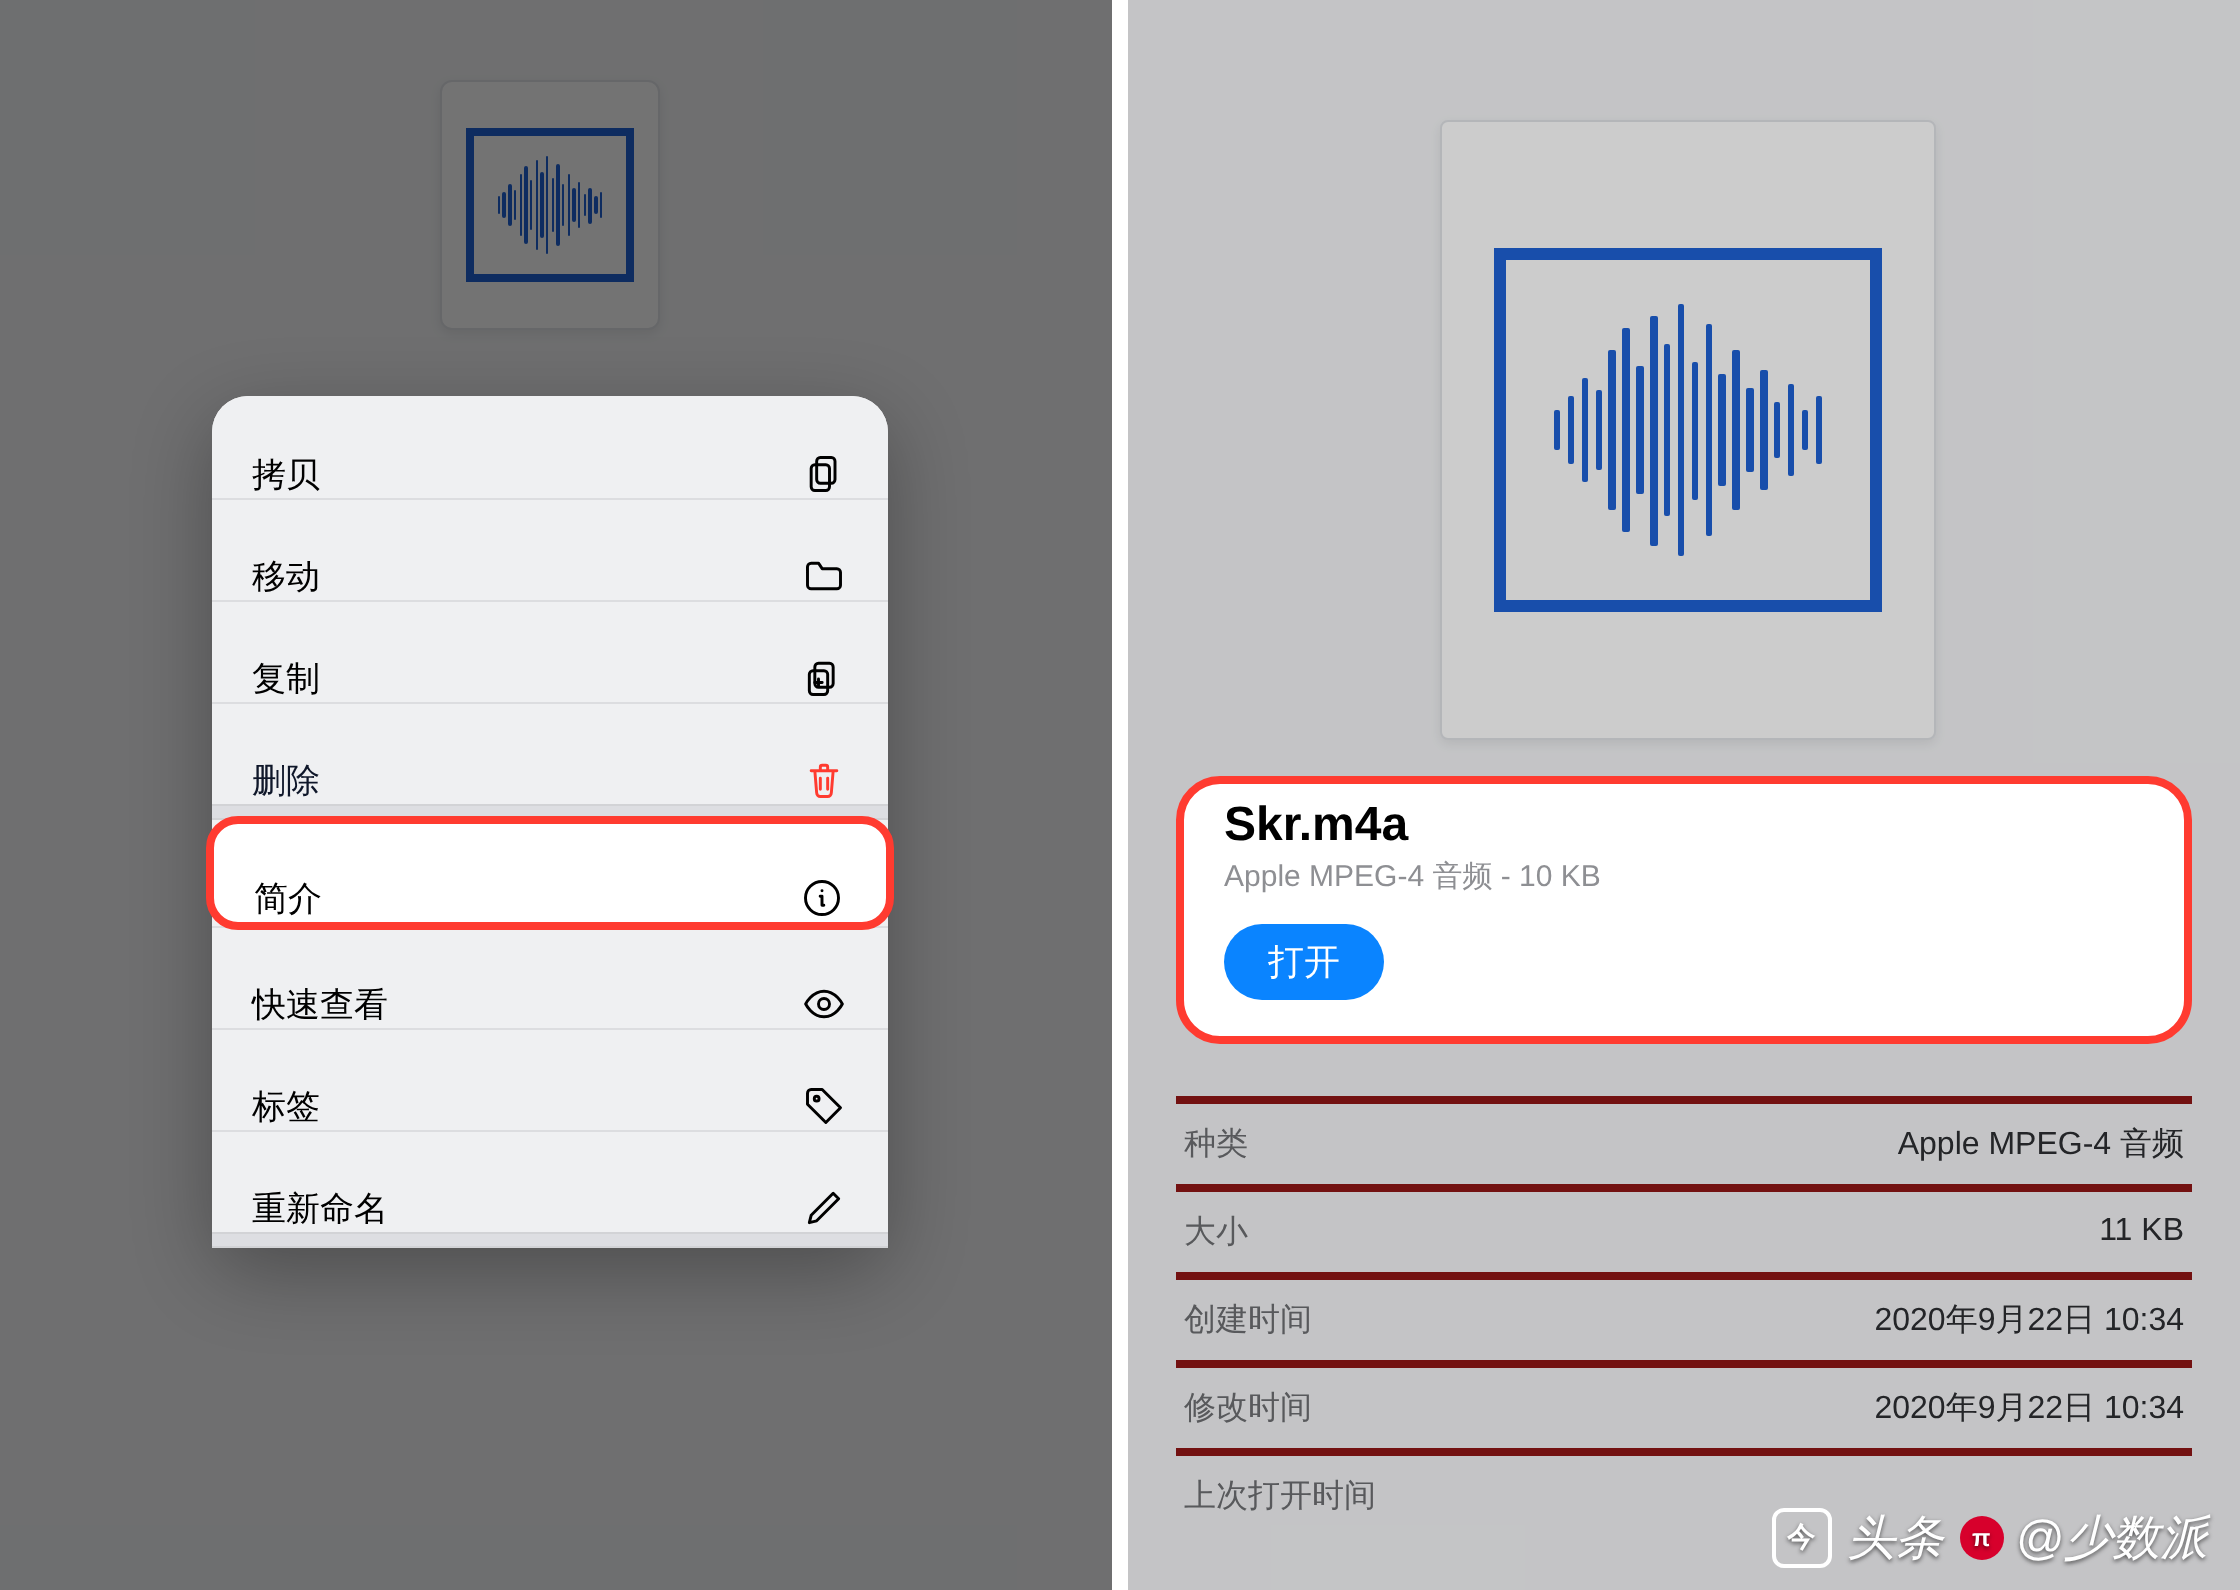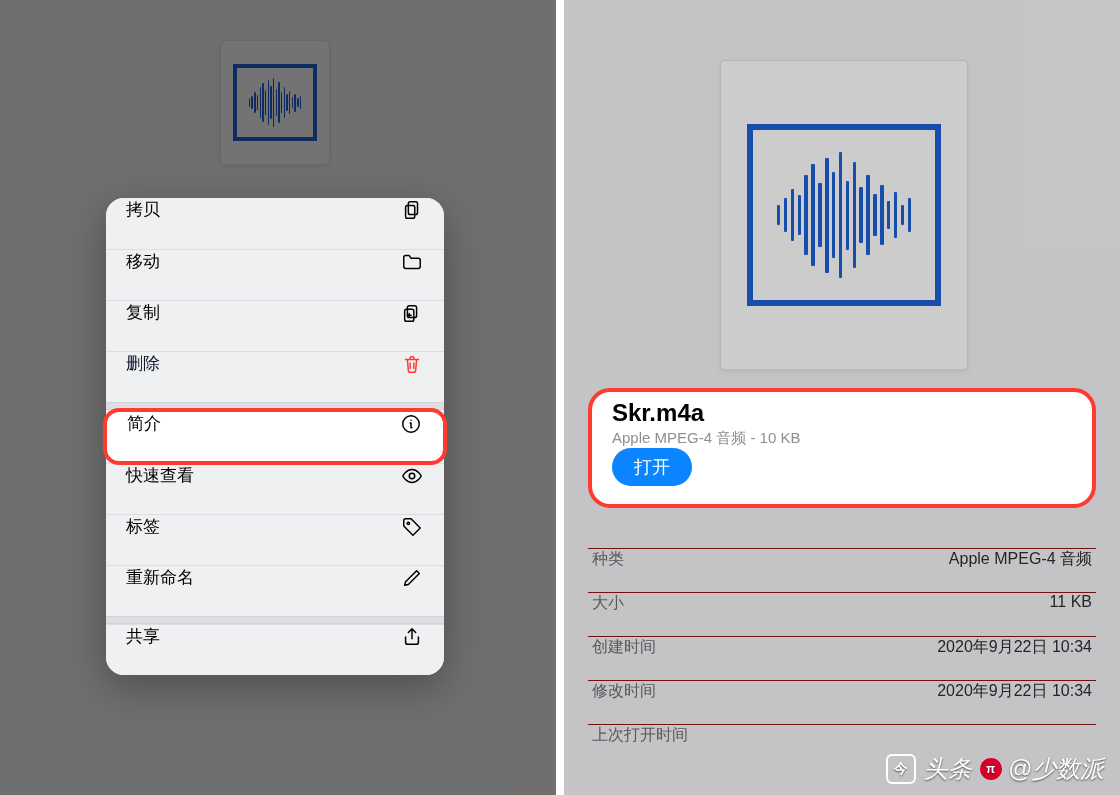--- a/index.html
+++ b/index.html
@@ -13,43 +13,43 @@
   .file-card{background:#fff;border:1px solid #e2e4e8;border-radius:6px;display:flex;align-items:center;justify-content:center;box-shadow:0 2px 6px rgba(0,0,0,.08)}
   .file-card.big{width:248px;height:310px;position:absolute;left:156px;top:60px;border-radius:4px}
   .file-card.small{width:110px;height:125px;position:absolute;left:220px;top:40px}
   .audio-frame{border:4px solid #1f62d6;padding:10px 12px;display:flex;align-items:center;justify-content:center}
   .audio-frame.big{border-width:6px;padding:22px 24px}
   .wave{display:flex;align-items:center;gap:3px}
   .wave .bar{width:3px;background:#1f62d6;border-radius:1px}
 
   
   .ctx-menu{position:absolute;left:106px;top:198px;width:338px;background:#eff0f2;border-radius:18px;overflow:visible;box-shadow:0 12px 40px rgba(0,0,0,.3);z-index:5}
-  .mi{height:51px;display:flex;align-items:flex-start;justify-content:space-between;padding:0 20px;font-size:17px;color:#000;background:#eff0f2;cursor:pointer;border-top:1px solid #dcdde0}
+  .mi{height:51px;display:flex;align-items:flex-end;justify-content:space-between;padding:0 20px;font-size:17px;color:#000;background:#eff0f2;cursor:pointer;border-top:1px solid #dcdde0}
   .mi:first-child{border-top:none;border-radius:18px 18px 0 0}
   .mi:last-child{border-radius:0 0 18px 18px}
   .mi.destructive{color:#0f172a}
   .mi.destructive .ico svg *{stroke:#ff3b30}
   .group-sep{height:8px;background:#dddee2;border-top:1px solid #d2d3d6;border-bottom:1px solid #d2d3d6}
 
   .mi.selected{border:solid #ff3b30;border-width:4px 4px 4px 4px;border-radius:16px;margin:-2px -3px;position:relative;z-index:4;padding:0 20px;height:57px;background:#fff}
   .ico{width:24px;height:24px;display:flex;align-items:center;justify-content:center}
   .ico svg{width:22px;height:22px;fill:none;stroke:#000;stroke-width:1.6;stroke-linecap:round;stroke-linejoin:round}
 
   
   .info-card{position:absolute;left:24px;right:24px;top:388px;background:#fff;border:4px solid #ff3b30;border-radius:22px;padding:7px 20px 18px;z-index:6}
   .info-card h1{font-size:24px;font-weight:600;color:#000;margin-bottom:2px}
-  .info-card .sub{font-size:15px;color:#8e8f93;}
+  .info-card .sub{font-size:15px;color:#8e8f93;margin-bottom:14px}
   .open-btn{display:inline-block;background:#0a84ff;color:#fff;border:none;font-size:18px;padding:7px 22px;border-radius:999px;cursor:pointer}
 
   
   .info-block{position:absolute;left:24px;right:24px;top:548px}
   .info-head{display:flex;justify-content:space-between;align-items:center;padding:10px 4px 12px}
   .info-head .ttl{font-size:22px;font-weight:600;color:#000}
   .info-head .expand{font-size:17px;color:#0a84ff;cursor:pointer}
-  .info-row{display:flex;justify-content:space-between;align-items:flex-start;height:44px;border-top:1px solid #b91c1c;font-size:16px;color:#000;padding:0 4px}
+  .info-row{display:flex;justify-content:space-between;align-items:center;height:44px;border-top:4px solid #b91c1c;font-size:16px;color:#000;padding:0 4px}
   .info-row .k{color:#8e8f93}
   .dim-right .info-row,.dim-right .info-head{filter:brightness(.78)}
   .dim-right .info-row{color:#3a3c40}
 
   
   .credits{position:absolute;right:16px;bottom:10px;color:#fff;font-size:24px;font-style:italic;display:flex;align-items:center;gap:8px;z-index:50;text-shadow:0 1px 2px rgba(0,0,0,.6)}
   .c-badge{width:30px;height:30px;border:2px solid #fff;border-radius:6px;display:flex;align-items:center;justify-content:center;font-style:normal;font-weight:700;font-size:14px}
   .credit-right{display:flex;align-items:center;gap:6px}
   .pi-icon{width:22px;height:22px;border-radius:50%;background:#d7002c;display:flex;align-items:center;justify-content:center;color:#fff;font-style:normal;font-size:12px;font-weight:700}
 </style>
@@ -156,28 +156,20 @@
         </div>
       <div class="mi">
           <span>重新命名</span>
           <span class="ico">
             <svg viewBox="0 0 24 24">
               <path d="M4 20l4-1L20 7l-3-3L5 16Z"></path>
             </svg>
           </span>
         </div>
       <div class="group-sep"></div>
-      <div class="mi">
-          <span>共享</span>
-          <span class="ico">
-            <svg viewBox="0 0 24 24">
-              <path d="M12 3v11M8 7l4-4 4 4M5 12v6a2 2 0 0 0 2 2h10a2 2 0 0 0 2-2v-6"></path>
-            </svg>
-          </span>
-        </div>
     </div>
   </div>
 
   <div class="gap"></div>
 
   <div class="pane dim-right">
     <div class="file-card big">
       <div class="audio-frame big">
         <div class="wave" id="wave-big" style="gap: 3.45px;">
             <div class="bar" style="height: 20.7px; width: 3.45px;"></div>

